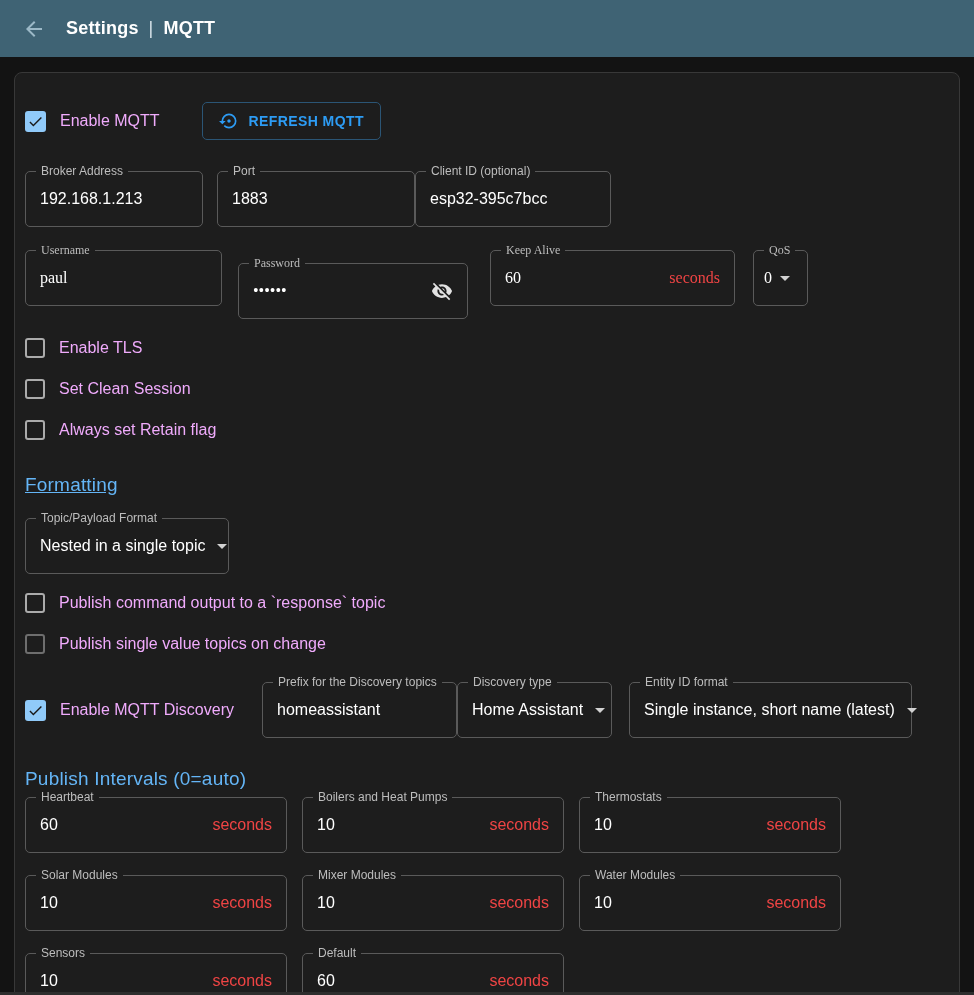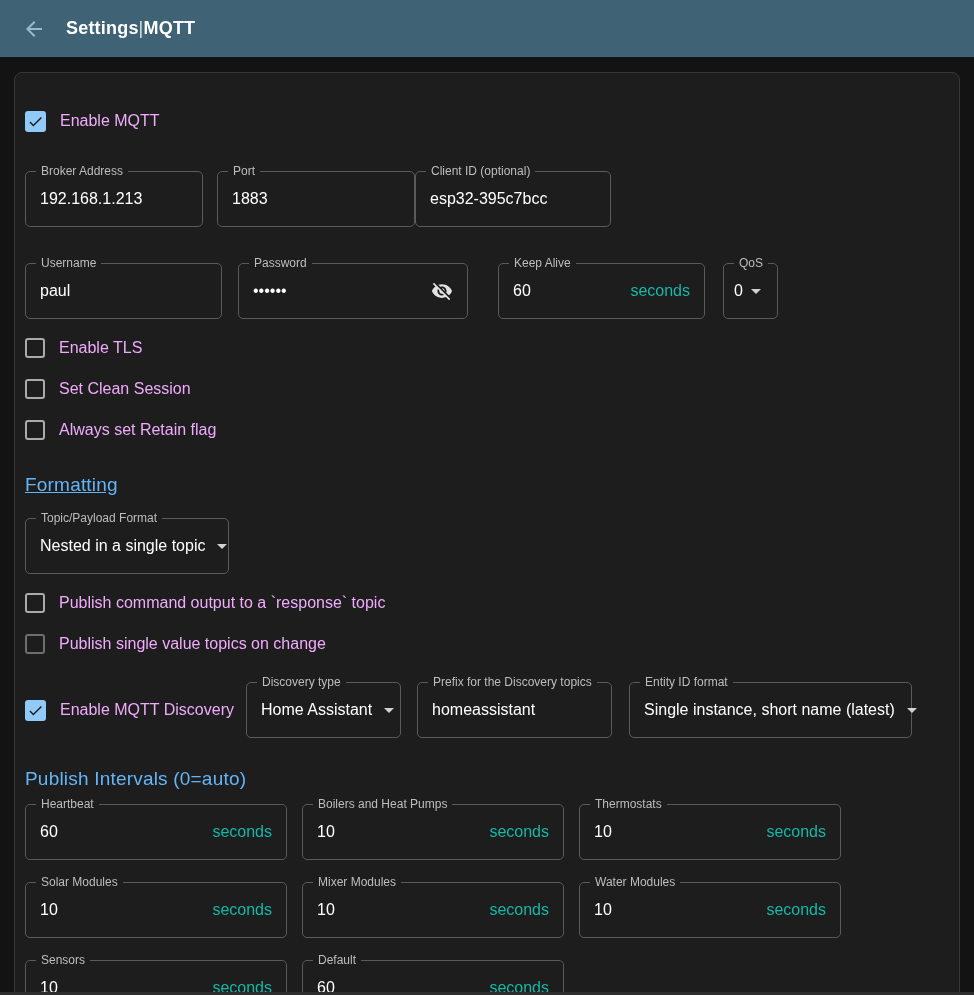--- a/index.html
+++ b/index.html
@@ -24,20 +24,21 @@
     display: flex; align-items: center; justify-content: center;
     cursor: pointer;
     margin-right: 18px;
   }
   .appbar-title {
     font-size: 18px;
     font-weight: 700;
     letter-spacing: .2px;
     display: flex;
     align-items: center;
+    gap: 10px;
   }
   .appbar-sep { font-weight: 400; color: #d6e2e8; }
   
   .card {
     margin: 15px 14px 0 14px;
     background: #1d1d1d;
     border: 1px solid #383838;
     border-radius: 8px;
     padding: 14px 10px 22px 10px;
     min-height: 910px;
@@ -85,39 +86,39 @@
     font-size: 12px;
     color: #bdbdbd;
     line-height: 14px;
     white-space: nowrap;
   }
   .tf-value { font-size: 16px; color: #fff; white-space: nowrap; }
   .tf-suffix {
     position: absolute;
     right: 14px;
     font-size: 16px;
-    color: #14b8a6;
+    color: #ef4444;
   }
   .tf-caret {
     width: 0; height: 0;
     border-left: 5px solid transparent;
     border-right: 5px solid transparent;
     border-top: 5px solid #d2d2d2;
     margin-left: 12px;
   }
   .tf .icon-btn {
     position: absolute;
     right: 10px;
     width: 30px; height: 30px;
     display: flex; align-items: center; justify-content: center;
     cursor: pointer;
     border-radius: 50%;
   }
   
-  .row { display: flex; align-items: flex-end; }
+  .row { display: flex; align-items: flex-start; }
   .enable-row { margin-top: 14px; display: flex; align-items: center; gap: 42px; height: 40px; }
   .refresh-btn {
     display: flex; align-items: center; gap: 10px;
     border: 1px solid #2b5575;
     border-radius: 5px;
     padding: 0 16px;
     height: 38px;
     color: #2d9cf4;
     font-size: 14px;
     font-weight: 700;
@@ -160,52 +161,58 @@
 
   <div class="enable-row">
     <label class="cb-row">
       <span class="cb checked">
         <svg width="17" height="17" viewBox="0 0 24 24">
             <path d="M9 16.17L4.83 12l-1.42 1.41L9 19 21 7l-1.41-1.41z" fill="#1a1a1a"></path>
           </svg>
       </span>
       <span class="cb-label">Enable MQTT</span>
     </label>
+    <button class="refresh-btn">
+      <svg width="20" height="20" viewBox="0 0 24 24">
+        <path d="M14 12c0-1.1-.9-2-2-2s-2 .9-2 2 .9 2 2 2 2-.9 2-2zm-2-9a9 9 0 0 0-9 9H0l4 4 4-4H5a7 7 0 1 1 7 7c-1.93 0-3.68-.79-4.94-2.06l-1.42 1.42A8.954 8.954 0 0 0 12 21a9 9 0 0 0 0-18z" fill="#2d9cf4"></path>
+      </svg>
+      <span>REFRESH MQTT</span>
+    </button>
   </div>
 
   <div class="row" style="margin-top:30px;">
     <div class="tf" style="width:178px;">
       <span class="tf-label">Broker Address</span>
       <span class="tf-value">192.168.1.213</span>
     </div>
     <div class="tf" style="width:198px;margin-left:14px;">
       <span class="tf-label">Port</span>
       <span class="tf-value">1883</span>
     </div>
     <div class="tf" style="width:196px;">
       <span class="tf-label">Client ID (optional)</span>
       <span class="tf-value">esp32-395c7bcc</span>
     </div>
   </div>
 
-  <div class="row" style="margin-top:23px;">
+  <div class="row" style="margin-top:23px;font-family:Liberation Serif, serif;">
     <div class="tf" style="width:197px;">
       <span class="tf-label">Username</span>
       <span class="tf-value">paul</span>
     </div>
     <div class="tf" style="width:230px;margin-left:16px;margin-top:13px;">
       <span class="tf-label">Password</span>
       <span class="tf-value">••••••</span>
       <span class="icon-btn">
         <svg width="22" height="22" viewBox="0 0 24 24">
           <path d="M12 7c2.76 0 5 2.24 5 5 0 .65-.13 1.26-.36 1.83l2.92 2.92c1.51-1.26 2.7-2.89 3.43-4.75-1.73-4.39-6-7.5-11-7.5-1.4 0-2.74.25-3.98.7l2.16 2.16C10.74 7.13 11.35 7 12 7zM2 4.27l2.28 2.28.46.46C3.08 8.3 1.78 10.02 1 12c1.73 4.39 6 7.5 11 7.5 1.55 0 3.03-.3 4.38-.84l.42.42L19.73 22 21 20.73 3.27 3 2 4.27zM7.53 9.8l1.55 1.55c-.05.21-.08.43-.08.65 0 1.66 1.34 3 3 3 .22 0 .44-.03.65-.08l1.55 1.55c-.67.33-1.41.53-2.2.53-2.76 0-5-2.24-5-5 0-.79.2-1.53.53-2.2zm4.31-.78l3.15 3.15.02-.16c0-1.66-1.34-3-3-3l-.17.01z" fill="#e3e3e3"></path>
         </svg>
       </span>
     </div>
-    <div class="tf" style="width:207px;margin-left:30px;">
+    <div class="tf" style="width:245px;margin-left:22px;">
       <span class="tf-label">Keep Alive</span>
       <span class="tf-value">60</span>
       <span class="tf-suffix">seconds</span>
     </div>
     <div class="tf" style="width:55px;margin-left:18px;padding:0 10px;">
       <span class="tf-label">QoS</span>
       <span class="tf-value">0</span>
       <span class="tf-caret" style="margin-left:8px;"></span>
     </div>
   </div>
@@ -246,39 +253,39 @@
 
   <div class="row" style="margin-top:26px;align-items:center;">
     <label class="cb-row" style="flex:0 0 221px;">
       <span class="cb checked">
         <svg width="17" height="17" viewBox="0 0 24 24">
             <path d="M9 16.17L4.83 12l-1.42 1.41L9 19 21 7l-1.41-1.41z" fill="#1a1a1a"></path>
           </svg>
       </span>
       <span class="cb-label">Enable MQTT Discovery</span>
     </label>
+    <div class="tf" style="width:195px;margin-left:16px;">
+      <span class="tf-label">Prefix for the Discovery topics</span>
+      <span class="tf-value">homeassistant</span>
+    </div>
     <div class="tf" style="width:155px;">
       <span class="tf-label">Discovery type</span>
       <span class="tf-value">Home Assistant</span>
       <span class="tf-caret"></span>
     </div>
-    <div class="tf" style="width:195px;margin-left:16px;">
-      <span class="tf-label">Prefix for the Discovery topics</span>
-      <span class="tf-value">homeassistant</span>
-    </div>
     <div class="tf" style="width:283px;margin-left:17px;">
       <span class="tf-label">Entity ID format</span>
       <span class="tf-value">Single instance, short name (latest)</span>
       <span class="tf-caret"></span>
     </div>
   </div>
 
   <h2 class="section-heading" style="margin-top:30px;">Publish Intervals (0=auto)</h2>
 
-  <div class="row" style="margin-top:14px;">
+  <div class="row" style="margin-top:7px;">
     <div class="tf" style="width:262px;">
       <span class="tf-label">Heartbeat</span>
       <span class="tf-value">60</span>
       <span class="tf-suffix">seconds</span>
     </div>
     <div class="tf" style="width:262px;margin-left:15px;">
       <span class="tf-label">Boilers and Heat Pumps</span>
       <span class="tf-value">10</span>
       <span class="tf-suffix">seconds</span>
     </div>

